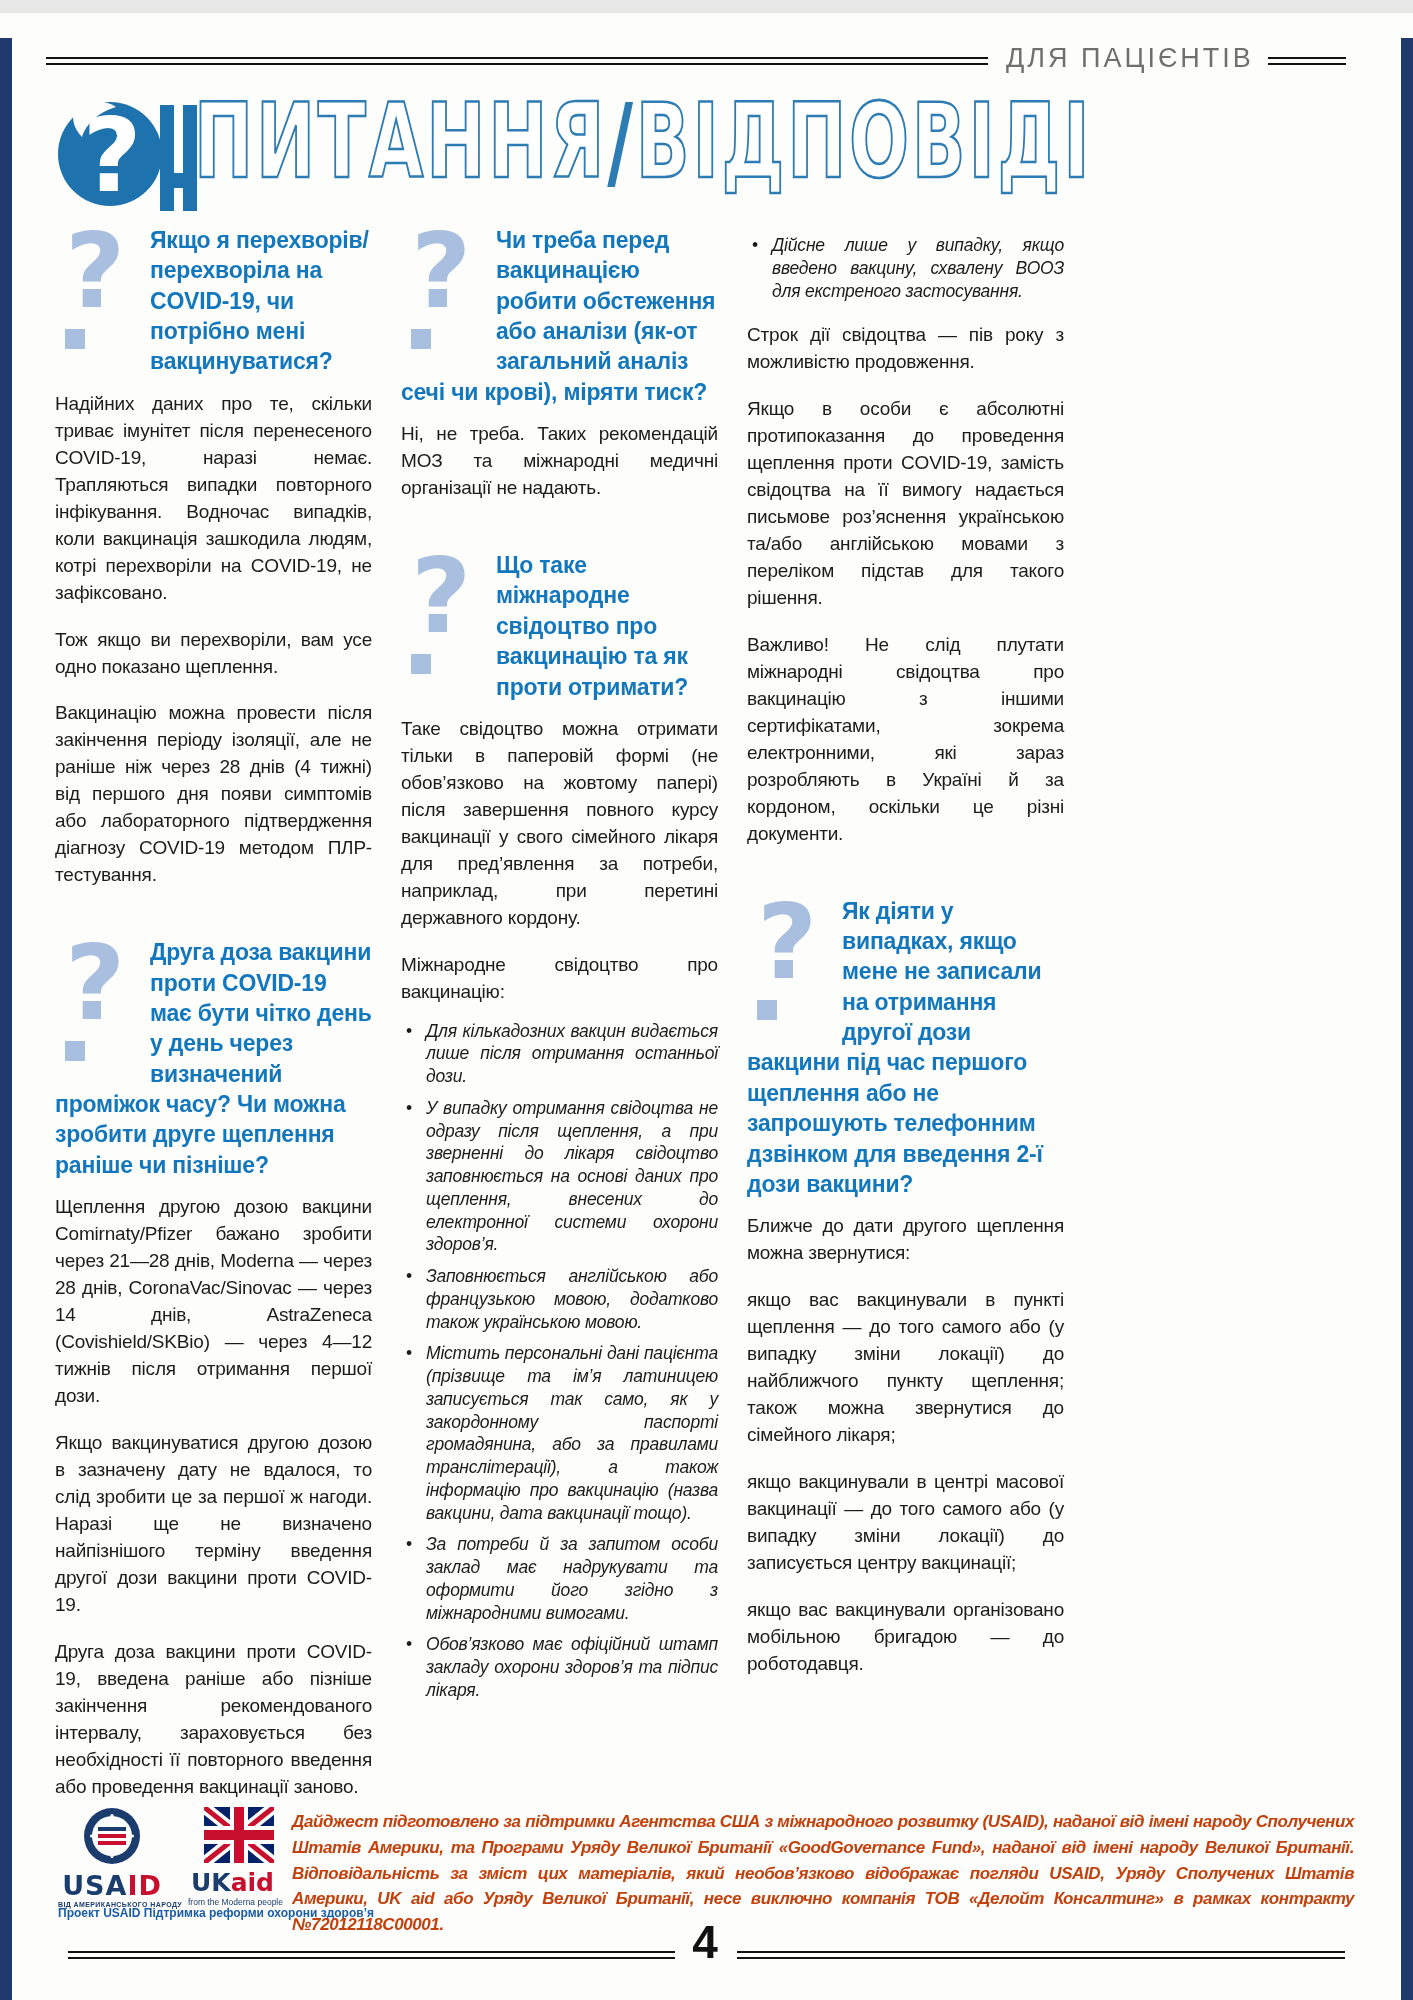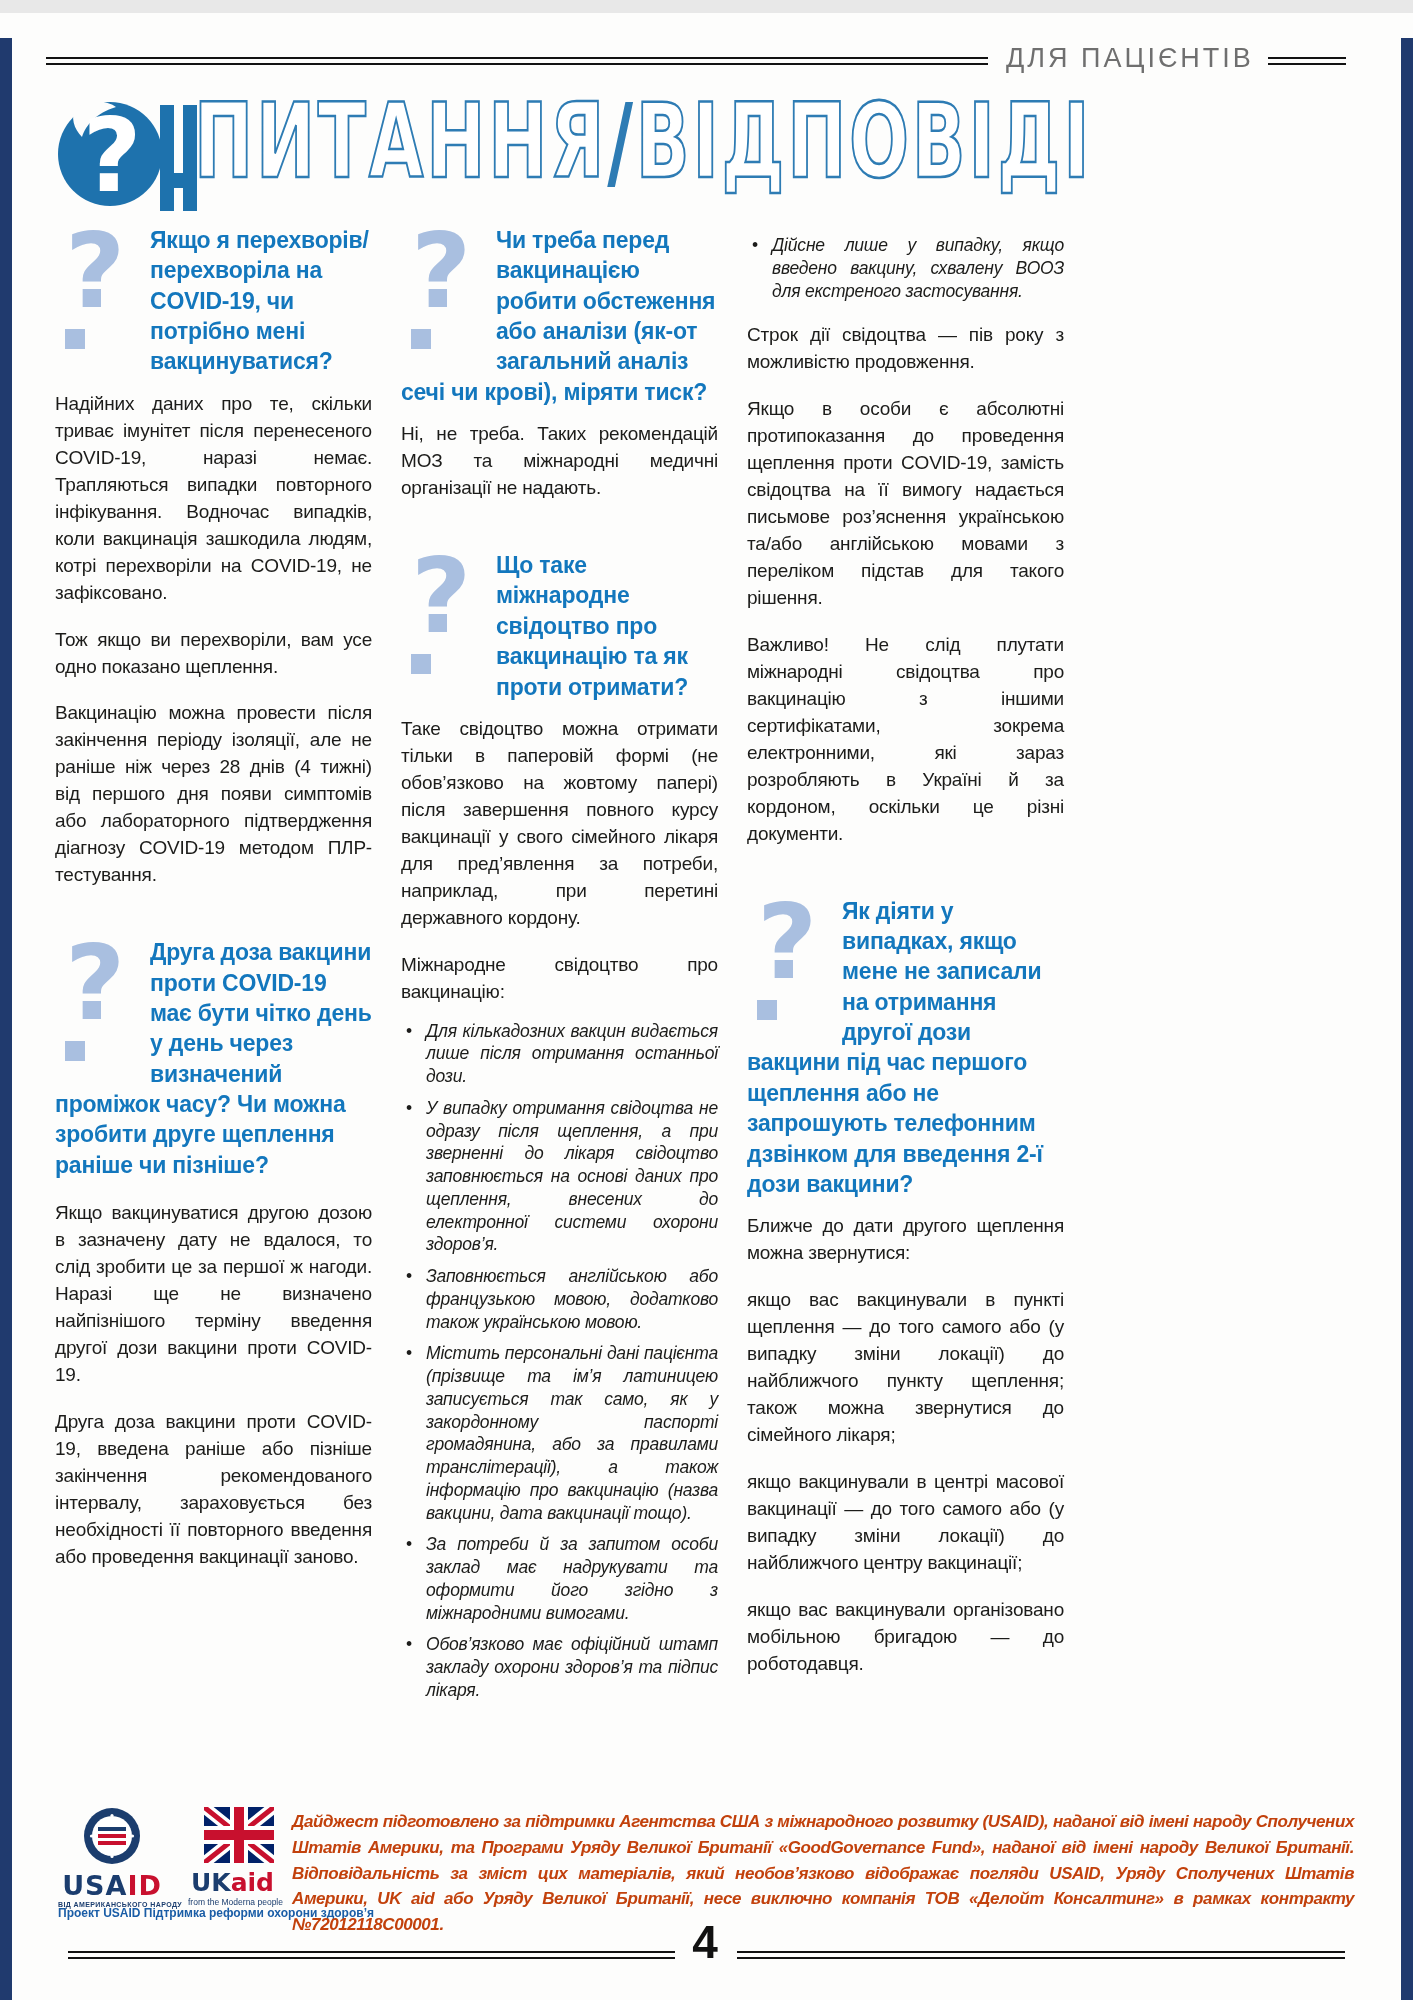--- a/index.html
+++ b/index.html
@@ -110,20 +110,21 @@
       <p>Тож якщо ви перехворіли, вам усе одно показано щеплення.</p>
       <p>Вакцинацію можна провести після закінчення періоду ізоляції, але не раніше ніж через 28 днів (4 тижні) від першого дня появи симптомів або лабораторного підтвердження діагнозу COVID-19 методом ПЛР-тестування.</p>
 
       <div class="qblock gap">
         <span class="qicon">
           <span class="qm">?</span>
             <span class="qsq"></span>
         </span>
         <h3 class="qh">Друга доза вакцини проти COVID-19 має бути чітко день у день через визначений проміжок часу? Чи можна зробити друге щеплення раніше чи пізніше?</h3>
       </div>
+      <p class="first">Щеплення другою дозою вакцини Comirnaty/Pfizer бажано зробити через 21—28 днів, Moderna — через 28 днів, CoronaVac/Sinovac — через 14 днів, AstraZeneca (Covishield/SKBio) — через 4—12 тижнів після отримання першої дози.</p>
       <p>Якщо вакцинуватися другою дозою в зазначену дату не вдалося, то слід зробити це за першої ж нагоди. Наразі ще не визначено найпізнішого терміну введення другої дози вакцини проти COVID-19.</p>
       <p>Друга доза вакцини проти COVID-19, введена раніше або пізніше закінчення рекомендованого інтервалу, зараховується без необхідності її повторного введення або проведення вакцинації заново.</p>
     </div>
 
     <div class="col">
       <div class="qblock">
         <span class="qicon">
           <span class="qm">?</span>
             <span class="qsq"></span>
         </span>
@@ -160,21 +161,21 @@
 
       <div class="qblock gap">
         <span class="qicon">
           <span class="qm">?</span>
             <span class="qsq"></span>
         </span>
         <h3 class="qh">Як діяти у випадках, якщо мене не записали на отримання другої дози вакцини під час першого щеплення або не запрошують телефонним дзвінком для введення 2-ї дози вакцини?</h3>
       </div>
       <p class="first">Ближче до дати другого щеплення можна звернутися:</p>
       <p>якщо вас вакцинували в пункті щеплення — до того самого або (у випадку зміни локації) до найближчого пункту щеплення; також можна звернутися до сімейного лікаря;</p>
-      <p>якщо вакцинували в центрі масової вакцинації — до того самого або (у випадку зміни локації) до найближчого центру вакцинації;</p>
+      <p>якщо вакцинували в центрі масової вакцинації — до того самого або (у випадку зміни локації) до записується центру вакцинації;</p>
       <p>якщо вас вакцинували організовано мобільною бригадою — до роботодавця.</p>
     </div>
   </div>
 
   <div class="f-usaid">
     <svg width="58" height="58" viewBox="0 0 58 58" xmlns="http://www.w3.org/2000/svg">
       <circle cx="29" cy="29" r="28" fill="#1b3d6e"></circle>
       <circle cx="29" cy="29" r="20" fill="#ffffff"></circle>
       <rect x="15" y="20" width="28" height="4" fill="#1b3d6e"></rect>
       <rect x="15" y="27" width="28" height="4" fill="#c8102e"></rect>

